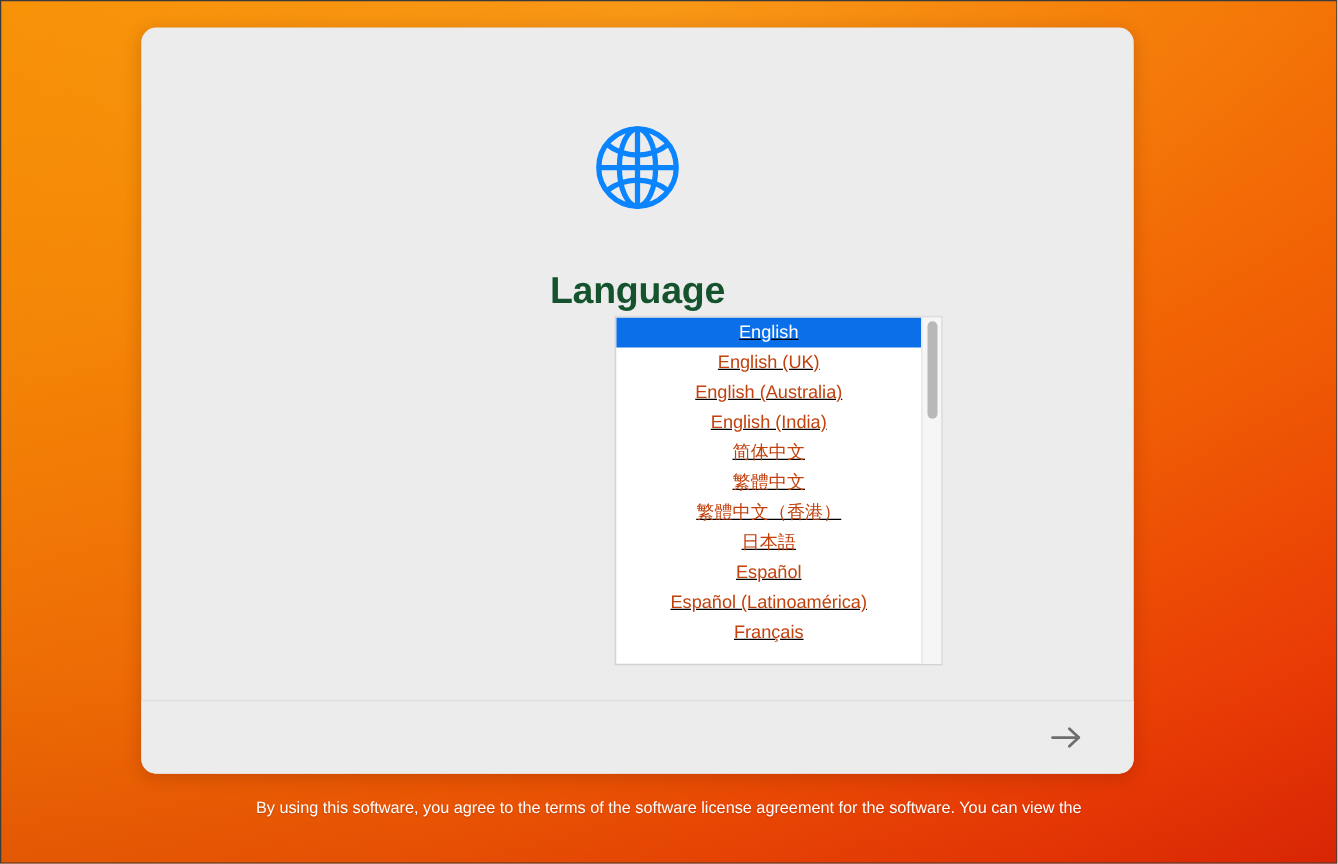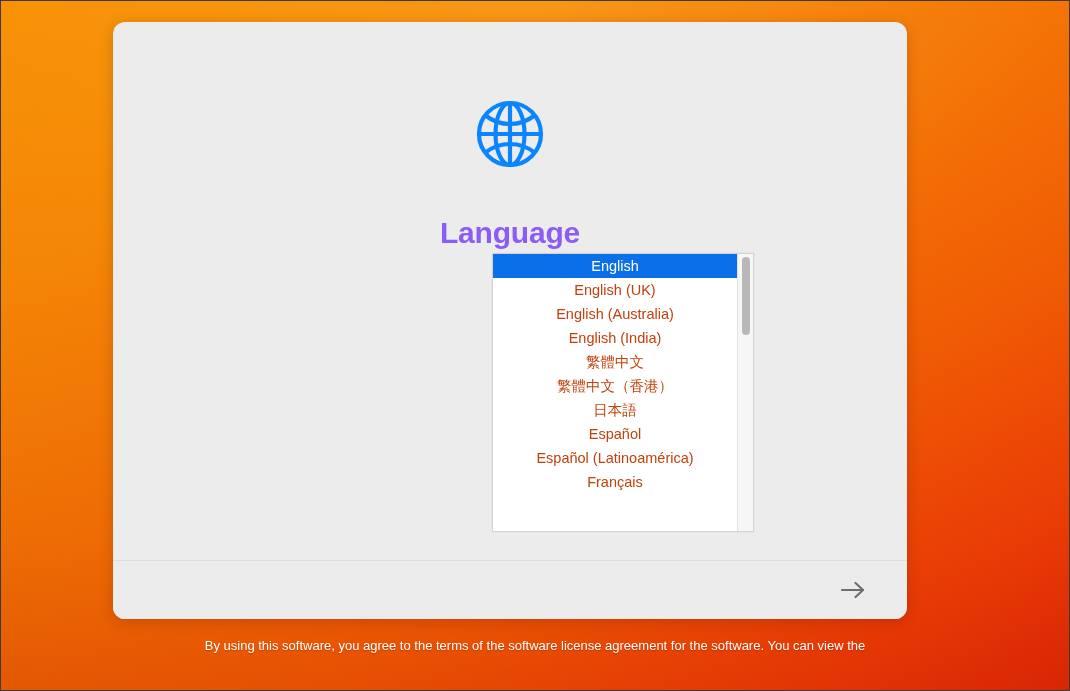--- a/index.html
+++ b/index.html
@@ -83,21 +83,21 @@
 
   
   #page-title {
     position: absolute;
     left: 0;
     right: 0;
     top: 194px;
     text-align: center;
     font-size: 30px;
     font-weight: bold;
-    color: #8b5cf6;
+    color: #14532d;
     letter-spacing: -0.2px;
   }
 
   
   #language-list-box {
     position: absolute;
     left: 379px;
     top: 231px;
     width: 262px;
     height: 279px;
@@ -106,20 +106,21 @@
     box-shadow: 0 0 0 0.5px rgba(0,0,0,0.05);
     display: flex;
     overflow: hidden;
   }
 
   #language-scroll {
     flex: 1 1 auto;
     height: 100%;
     overflow: hidden;
     position: relative;
+    text-decoration: underline;
   }
 
   .lang-item {
     height: 24px;
     line-height: 24px;
     text-align: center;
     font-size: 14.5px;
     color: #c2410c;
     white-space: nowrap;
     cursor: default;
@@ -213,20 +214,21 @@
       </div>
 
       <div id="page-title">Language</div>
 
       <div id="language-list-box">
         <div id="language-scroll">
           <div class="lang-item selected">English</div>
           <div class="lang-item">English (UK)</div>
           <div class="lang-item">English (Australia)</div>
           <div class="lang-item">English (India)</div>
+          <div class="lang-item">简体中文</div>
           <div class="lang-item">繁體中文</div>
           <div class="lang-item">繁體中文（香港）</div>
           <div class="lang-item">日本語</div>
           <div class="lang-item">Español</div>
           <div class="lang-item">Español (Latinoamérica)</div>
           <div class="lang-item">Français</div>
         </div>
         <div id="language-scrollbar">
           <div id="language-scrollbar-thumb"></div>
         </div>

